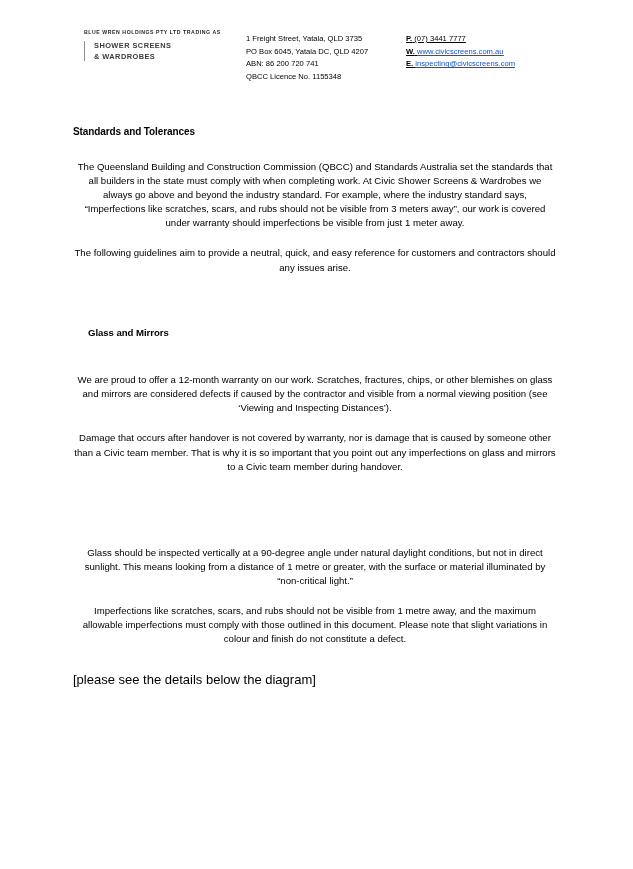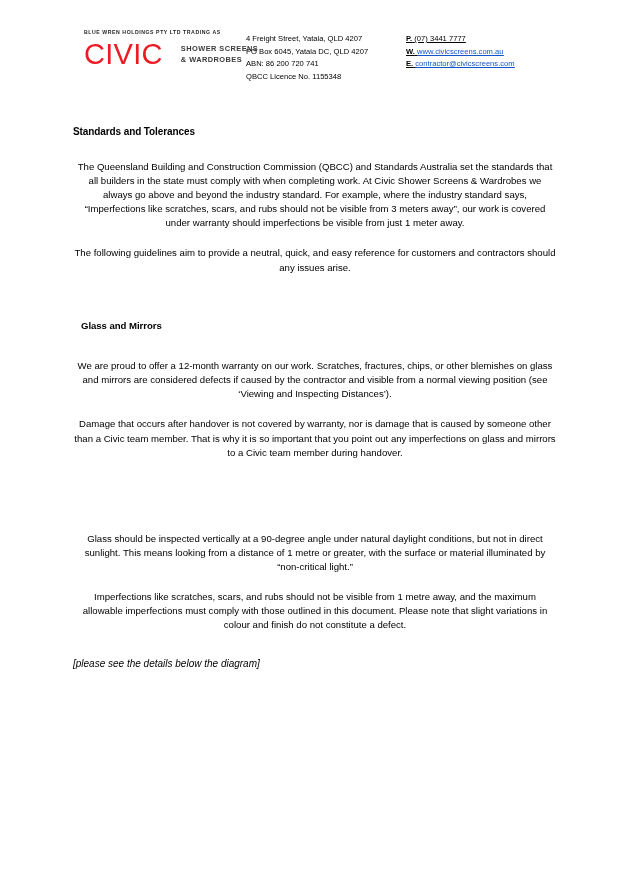--- a/index.html
+++ b/index.html
@@ -113,81 +113,79 @@
     font-size: 10px;
     font-weight: bold;
     margin: 0 0 22px 0;
     line-height: 1.2;
     letter-spacing: -0.1px;
   }
 
   h2.section-heading {
     font-size: 9.6px;
     font-weight: bold;
-    margin: 8px;
+    margin: 15px;
     line-height: 1.3;
     letter-spacing: -0.05px;
   }
 
   p.para {
     font-size: 9.6px;
     line-height: 1.47;
     margin: 0;
     color: #000000;
     text-align: center;
   }
 
   .gap-para   { height: 16px; }
   .gap-sect   { height: 37px; }
   .gap-after-h{ height: 19px; }
   .gap-note   { height: 25px; }
 
   p.note-italic {
-    font-size: 10px;
-    font-style: italic;
+    font-size: 13px;
     line-height: 1.4;
     margin: 0;
   }
 </style>
 </head>
 <body>
 
 <header class="letterhead">
 
   <div class="brand-block">
     <div class="brand-trading-as">BLUE WREN HOLDINGS PTY LTD TRADING AS</div>
     <div class="brand-lockup">
-      <div class="brand-mark">CIVIC</div>
       <div class="brand-rule"></div>
       <div class="brand-tagline">
         <span>SHOWER SCREENS</span><br>
         <span>&amp; WARDROBES</span>
       </div>
     </div>
   </div>
 
   <div class="contact-address">
-    <div>4 Freight Street, Yatala, QLD 4207</div>
+    <div>1 Freight Street, Yatala, QLD 3735</div>
     <div>PO Box 6045, Yatala DC, QLD 4207</div>
     <div>ABN: 86 200 720 741</div>
     <div>QBCC Licence No. 1155348</div>
   </div>
 
   <div class="contact-channels">
     <div class="ch-row">
       <span class="ch-key">P.</span>
       <span class="ch-val">(07) 3441 7777</span>
     </div>
     <div class="ch-row">
       <span class="ch-key">W.</span>
       <a class="ch-link" href="#">www.civicscreens.com.au</a>
     </div>
     <div class="ch-row">
       <span class="ch-key">E.</span>
-      <a class="ch-link" href="#">contractor@civicscreens.com</a>
+      <a class="ch-link" href="#">inspecting@civicscreens.com</a>
     </div>
   </div>
 
 </header>
 
 <main class="doc-body">
 
   <h1 class="doc-title">Standards and Tolerances</h1>
 
   <p class="para">The Queensland Building and Construction Commission (QBCC) and Standards Australia set the standards that all builders in the state must comply with when completing work. At Civic Shower Screens &amp; Wardrobes we always go above and beyond the industry standard. For example, where the industry standard says, “Imperfections like scratches, scars, and rubs should not be visible from 3 meters away”, our work is covered under warranty should imperfections be visible from just 1 meter away.</p>

